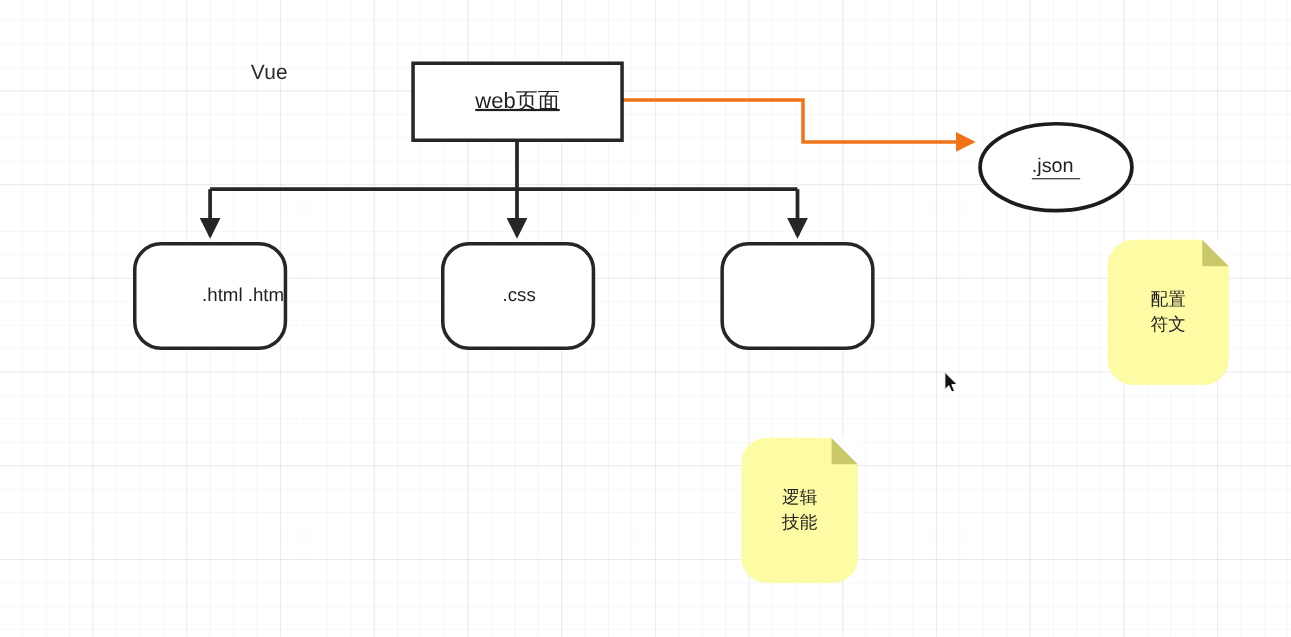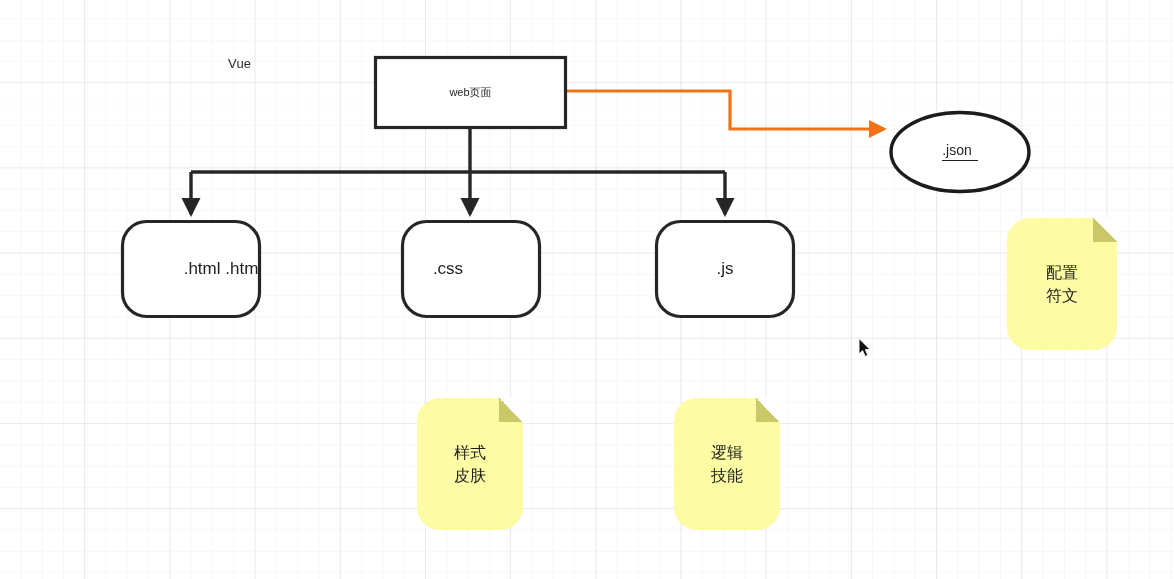--- a/index.html
+++ b/index.html
@@ -45,21 +45,21 @@
     justify-content: center;
     text-align: center;
     color: #1f1f1f;
     line-height: 1.28;
     white-space: pre-line;
   }
 
   .free-label {
     position: absolute;
     color: #2b2b2b;
-    font-size: 13px;
+    font-size: 19px;
     letter-spacing: 0.2px;
   }
 
   
   .sticky {
     position: absolute;
     background: #fdfba4;
     color: #1f1f1f;
     font-size: 16px;
     line-height: 1.45;
@@ -76,24 +76,24 @@
     right: 0;
     width: 24px;
     height: 24px;
     background: linear-gradient(225deg, #ffffff 0 50%, #cbc86a 50% 100%);
   }
   .sticky-text {
     position: relative;
     z-index: 2;
   }
 
-  .box-label-web { font-size: 11px; }
+  .box-label-web { font-size: 20px; text-decoration: underline; }
   .box-label-node { font-size: 17px; }
   .ellipse-label {
-    font-size: 14px;
+    font-size: 18px;
     border-bottom: 1.6px solid #1f1f1f;
     padding: 0 6px 1px 0;
     line-height: 1.1;
   }
 
   #cursor {
     position: absolute;
     left: 858px;
     top: 338px;
     width: 14px;
@@ -145,40 +145,34 @@
       <ellipse cx="960" cy="152" rx="69" ry="39.5" fill="#ffffff" stroke="#1c1c1c" stroke-width="3.4"></ellipse>
     </g>
   </svg>
 
   <div class="free-label" style="left:228px; top:56px;">Vue</div>
 
   <div class="shape-label box-label-web" style="left:375px; top:57px; width:191px; height:71px;">web页面</div>
 
   <div class="shape-label box-label-node" style="left:122px; top:221px; width:138px; height:96px;margin-left:30px;">.html .htm</div>
 
-  <div class="shape-label box-label-node" style="left:379px; top:221px; width:138px; height:96px;">.css</div>
+  <div class="shape-label box-label-node" style="left:403px; top:221px; width:138px; height:96px;">.css</div>
 
-  <div class="shape-label box-label-node" style="left:656px; top:221px; width:138px; height:96px;">.js</div>
 
   <div class="shape-label" style="left:891px; top:112px; width:138px; height:80px;">
     <span class="ellipse-label">.json</span>
   </div>
 
   <div class="sticky" style="left:1007px; top:218px; width:110px; height:132px;">
     <span class="fold"></span>
     <span class="sticky-text">配置
 符文</span>
   </div>
 
 
-  <div class="sticky" style="left:417px; top:398px; width:106px; height:132px;">
-    <span class="fold"></span>
-    <span class="sticky-text">样式
-皮肤</span>
-  </div>
 
   <div class="sticky" style="left:674px; top:398px; width:106px; height:132px;">
     <span class="fold"></span>
     <span class="sticky-text">逻辑
 技能</span>
   </div>
 
   <svg id="cursor" viewBox="0 0 14 20" xmlns="http://www.w3.org/2000/svg">
     <path d="M 1 0.5 L 1 16 L 4.6 12.6 L 7.2 18.4 L 9.8 17.2 L 7.3 11.7 L 12 11.4 Z" fill="#111111" stroke="#ffffff" stroke-width="0.9"></path>
   </svg>

